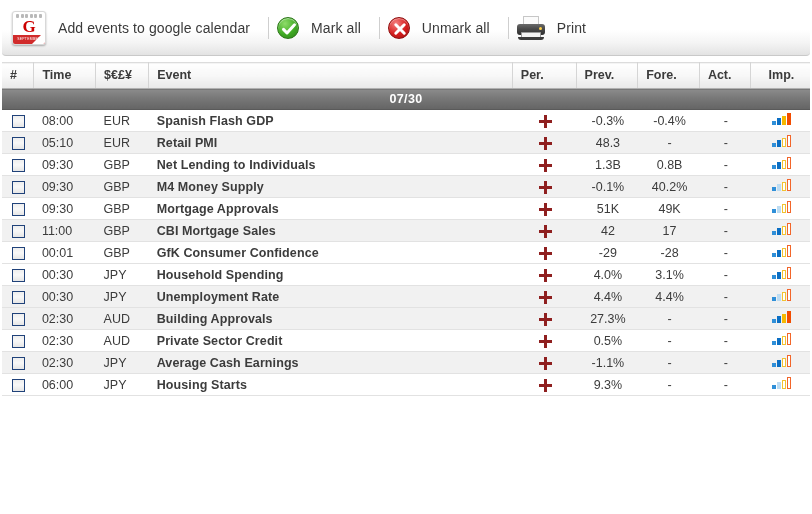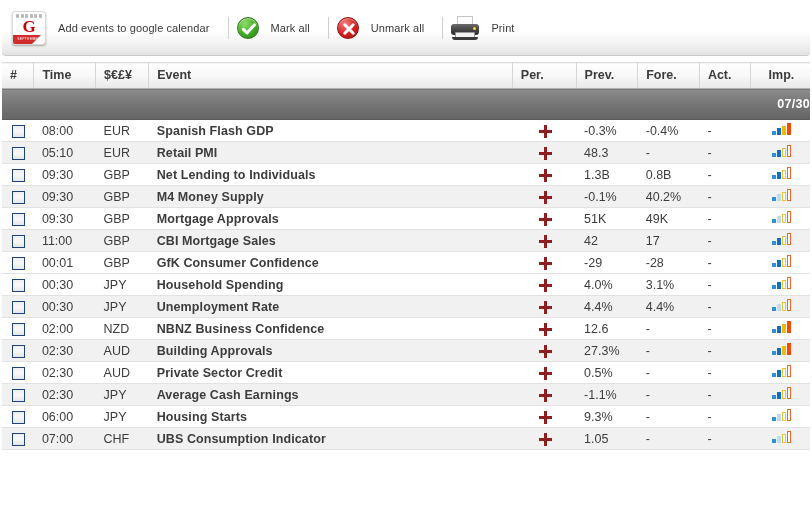--- a/index.html
+++ b/index.html
@@ -26,21 +26,21 @@
     border-radius: 0 0 4px 4px;
   }
   .tb-item {
     display: flex;
     align-items: center;
     height: 40px;
     padding: 0 12px 0 2px;
     cursor: pointer;
   }
   .tb-label {
-    font-size: 11px;
+    font-size: 14px;
     color: #3a3a3a;
     margin-left: 12px;
     white-space: nowrap;
     letter-spacing: 0.1px;
   }
   .tb-sep {
     width: 1px; height: 22px;
     background: #cfcfcf;
     margin: 0 6px;
   }
@@ -158,43 +158,43 @@
   .c-prev  { width: 58px; }
   .c-fore  { width: 58px; }
   .c-act   { width: 48px; }
   .c-imp   { width: 56px; }
 
   tr.daterow td {
     background: linear-gradient(to bottom, #8b8b8b 0%, #777777 45%, #646464 100%);
     color: #ffffff;
     font-weight: bold;
     font-size: 12.5px;
-    text-align: right;
-    height: 31px;
+    text-align: center;
+    height: 21px;
     padding: 2px 0;
     border-top: 1px solid #9d9d9d;
     border-bottom: 1px solid #5a5a5a;
     letter-spacing: .3px;
   }
 
   tr.evt td {
     height: 22px;
     font-size: 12.5px;
     color: #3c3c3c;
     border-bottom: 1px solid #e2e2e2;
     padding: 0 6px 0 8px;
     vertical-align: middle;
     white-space: nowrap;
     overflow: hidden;
   }
   tr.evt.alt td { background: #f1f1f1; }
   tr.evt:not(.alt) td { background: #ffffff; }
 
   td.ev-name { font-weight: bold; color: #2f2f2f; letter-spacing: .1px; }
-  td.num { text-align: left; padding: 0; }
+  td.num { text-align: center; padding: 0; }
   td.center { text-align: center; padding: 0; }
 
   .chkbox {
     display: inline-block;
     width: 13px; height: 13px;
     border: 1px solid #20427a;
     background: linear-gradient(to bottom, #eeeeee 0%, #f8f8f8 45%, #e6e6e6 100%);
     vertical-align: middle;
     cursor: pointer;
   }
@@ -466,36 +466,20 @@
             <td class="num">4.4%</td>
             <td class="num">4.4%</td>
             <td class="num">-</td>
             <td class="center"><span class="imp">
                 <i class="b1 sb1"></i>
                 <i class="b2 fb2"></i>
                 <i class="b3 fb3"></i>
                 <i class="b4 fb4"></i>
               </span></td>
           </tr>
-          <tr class="evt">
-            <td class="center"><span class="chkbox"></span></td>
-            <td class="">02:00</td>
-            <td class="">NZD</td>
-            <td class="ev-name">NBNZ Business Confidence</td>
-            <td class="center"><span class="plus"></span></td>
-            <td class="num">12.6</td>
-            <td class="num">-</td>
-            <td class="num">-</td>
-            <td class="center"><span class="imp">
-                <i class="b1 sb1"></i>
-                <i class="b2 sb2"></i>
-                <i class="b3 sb3"></i>
-                <i class="b4 sb4"></i>
-              </span></td>
-          </tr>
           <tr class="evt alt">
             <td class="center"><span class="chkbox"></span></td>
             <td class="">02:30</td>
             <td class="">AUD</td>
             <td class="ev-name">Building Approvals</td>
             <td class="center"><span class="plus"></span></td>
             <td class="num">27.3%</td>
             <td class="num">-</td>
             <td class="num">-</td>
             <td class="center"><span class="imp">
@@ -537,36 +521,20 @@
                 <i class="b4 fb4"></i>
               </span></td>
           </tr>
           <tr class="evt">
             <td class="center"><span class="chkbox"></span></td>
             <td class="">06:00</td>
             <td class="">JPY</td>
             <td class="ev-name">Housing Starts</td>
             <td class="center"><span class="plus"></span></td>
             <td class="num">9.3%</td>
-            <td class="num">-</td>
-            <td class="num">-</td>
-            <td class="center"><span class="imp">
-                <i class="b1 sb1"></i>
-                <i class="b2 fb2"></i>
-                <i class="b3 fb3"></i>
-                <i class="b4 fb4"></i>
-              </span></td>
-          </tr>
-          <tr class="evt alt">
-            <td class="center"><span class="chkbox"></span></td>
-            <td class="">07:00</td>
-            <td class="">CHF</td>
-            <td class="ev-name">UBS Consumption Indicator</td>
-            <td class="center"><span class="plus"></span></td>
-            <td class="num">1.05</td>
             <td class="num">-</td>
             <td class="num">-</td>
             <td class="center"><span class="imp">
                 <i class="b1 sb1"></i>
                 <i class="b2 fb2"></i>
                 <i class="b3 fb3"></i>
                 <i class="b4 fb4"></i>
               </span></td>
           </tr>
         </tbody>

